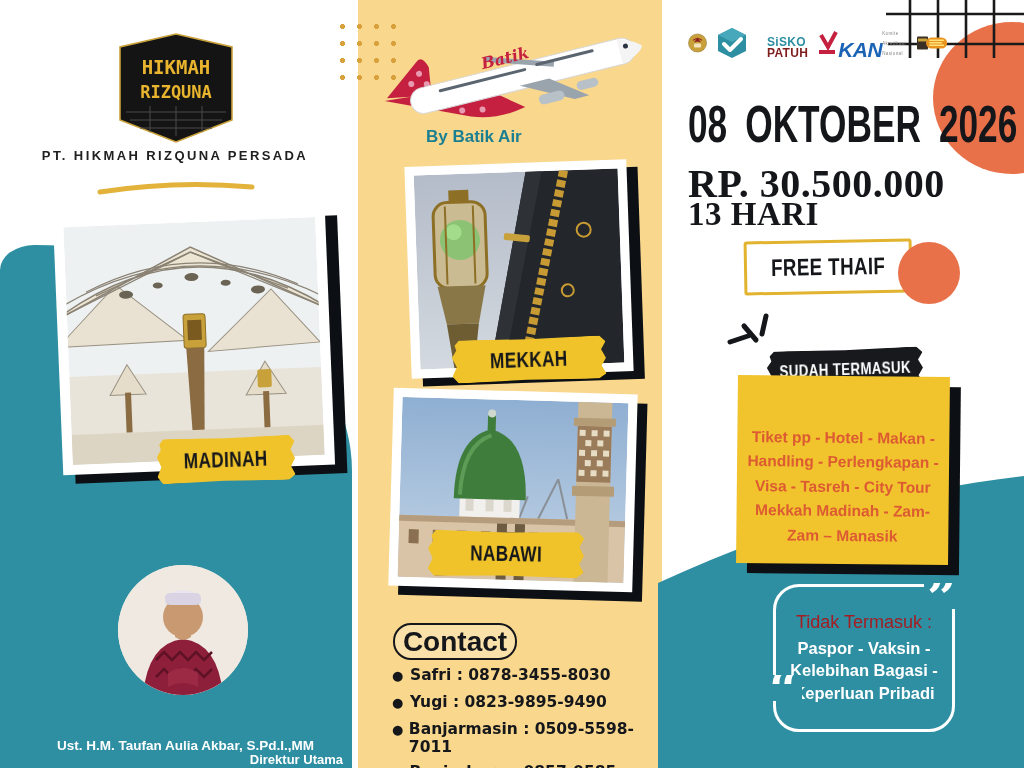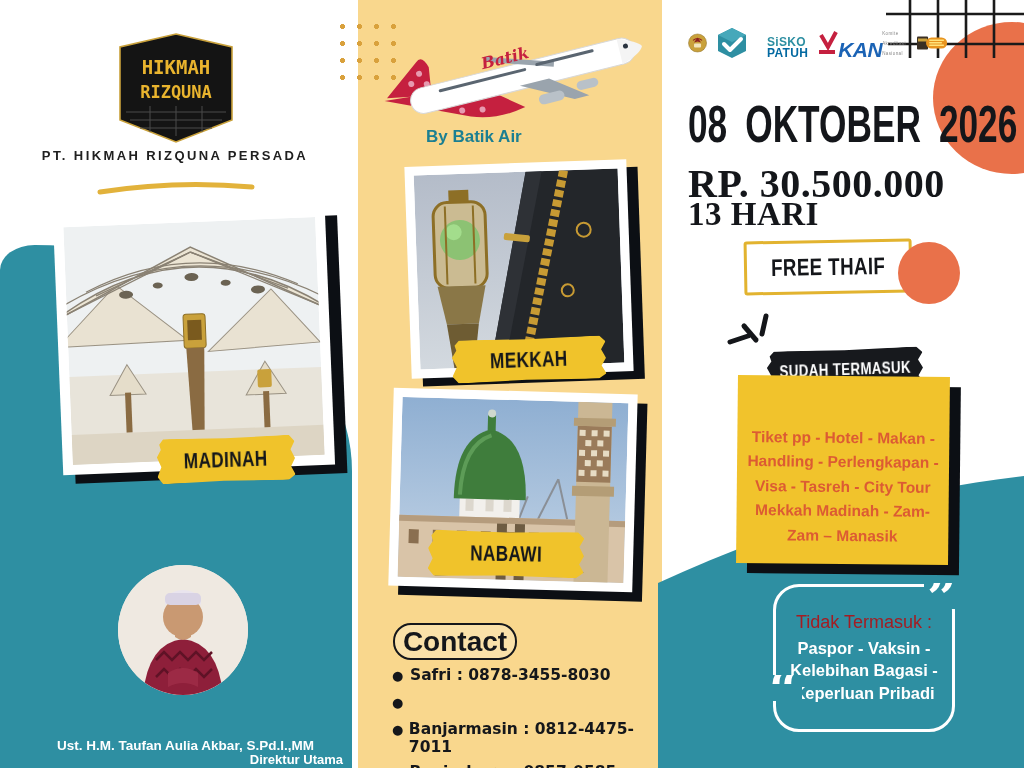--- a/index.html
+++ b/index.html
@@ -75,21 +75,21 @@
   .excluded-title{color:#a31d23;font-weight:400;font-size:18px;margin-bottom:4px;}
   .excluded-text{color:#fff;font-weight:800;font-size:16.5px;line-height:1.35;
     text-align:center;width:182px;}
   .quote{position:absolute;color:#fff;font-family:"DejaVu Serif",serif;font-weight:700;
     font-size:52px;line-height:30px;height:26px;overflow:hidden;background:#2e8fa2;padding:0 3px;}
 
   
   .partner-row{left:688px;top:20px;width:260px;height:46px;display:flex;align-items:center;gap:10px;}
   .sisko{display:flex;align-items:flex-end;gap:20px;}
   .sisko .stx{font-weight:800;font-size:12px;line-height:11px;color:#2e8fa2;letter-spacing:.3px;}
-  .sisko .stx b{color:#0369a1;}
+  .sisko .stx b{color:#7f1d1d;}
   .kan{display:flex;flex-direction:row;align-items:center;line-height:10px;}
   .kan .ktop{display:flex;align-items:flex-end;}
   .kan .ktxt{font-style:italic;font-weight:800;font-size:21px;color:#1b63b5;letter-spacing:-.5px;}
   .kan .ksub{font-size:4.5px;color:#888;letter-spacing:.4px;margin-top:1px;}
 </style>
 </head>
 <body>
 
 <div class="page">
 
@@ -317,24 +317,25 @@
   <div class="abs contact-pill">
     <span>Contact</span>
   </div>
   <div class="abs contact-list">
     <div class="contact-row">
         <span class="blt">●</span>
         <span>Safri  :  0878-3455-8030</span>
       </div>
     <div class="contact-row">
         <span class="blt">●</span>
+        <span>Yugi   :  0823-9895-9490</span>
       </div>
     <div class="contact-row">
         <span class="blt">●</span>
-        <span>Banjarmasin :   0812-4475-7011</span>
+        <span>Banjarmasin :   0509-5598-7011</span>
       </div>
     <div class="contact-row">
         <span class="blt">●</span>
         <span>Banjarbaru   :  0857-0585-6206</span>
       </div>
   </div>
 
   <div class="abs partner-row">
     <svg width="38" height="38" viewBox="0 0 38 38">
       <circle cx="19" cy="19" r="18" fill="#c9a13b" stroke="#8d6f26"></circle>

